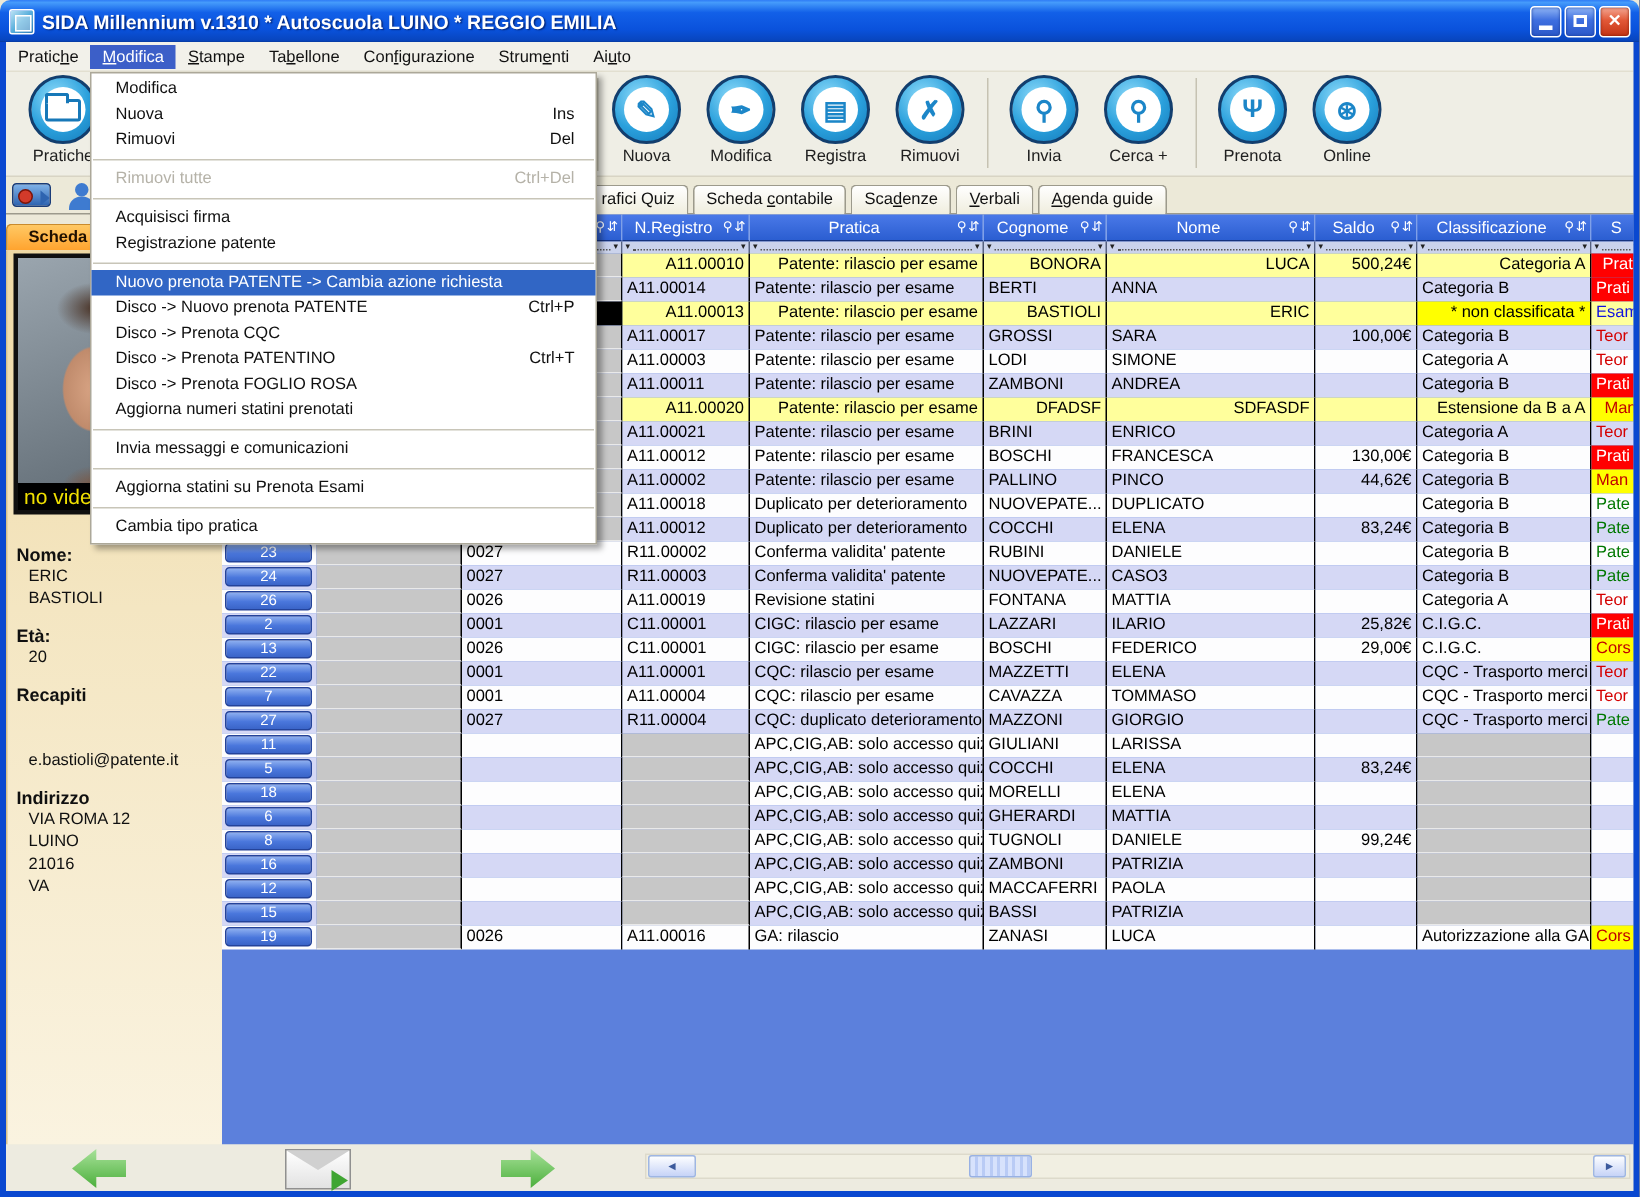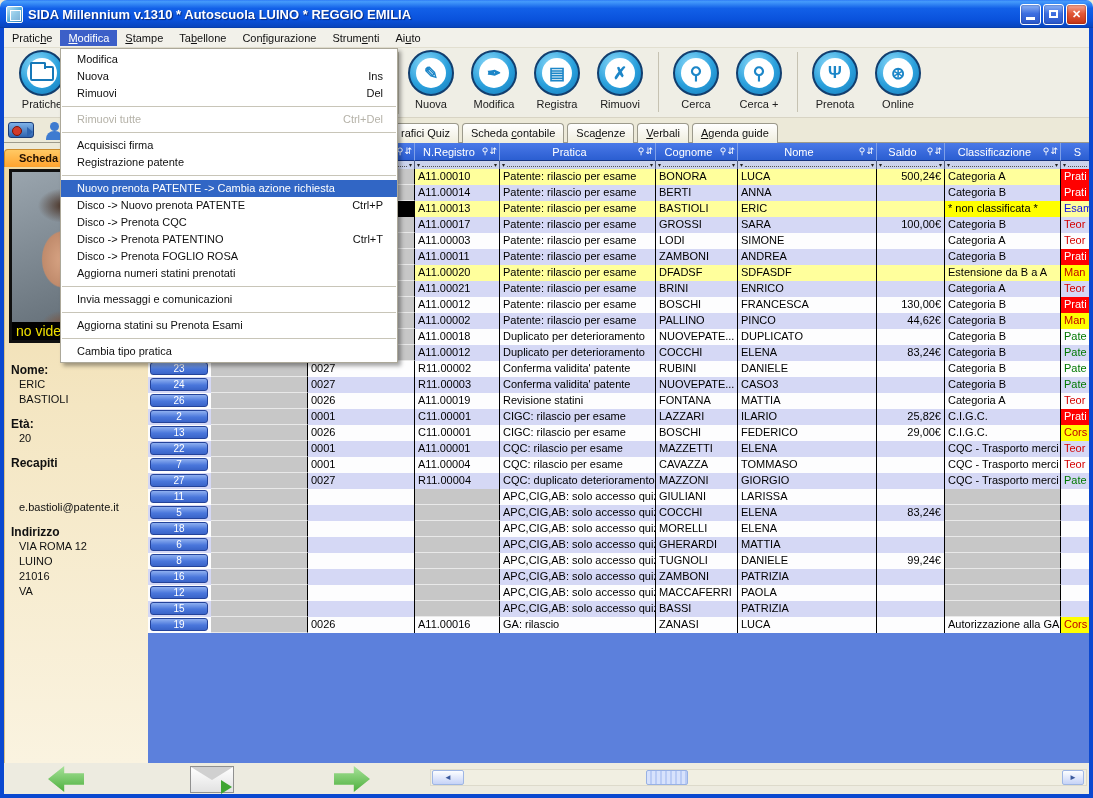--- a/index.html
+++ b/index.html
@@ -108,21 +108,21 @@
     padding:0 2px; }
   .ft { font-size:6px; line-height:6px; color:#222; }
   .fd { flex:1; border-bottom:1px dotted #555; margin:0 2px; height:3px; }
   .grow { height:16px; }
   .gc { height:16px; font-size:11px; color:#000; padding:1px 3px 0; overflow:hidden; white-space:nowrap;
     border-right:1px solid #000; }
   .c0 { width:63px; border-right:1px solid transparent; padding:0; }
   .c1 { width:97px; } .c2 { width:107px; } .c3 { width:85px; } .c4 { width:156px; }
   .c5 { width:82px; } .c6 { width:139px; } .c7 { width:68px; text-align:right; }
   .c8 { width:116px; } .c9 { width:33px; border-right:0; }
-  .bg-y .gc { background:#FFFF9C; } .bg-l .gc { background:#D5D8F5; } .bg-w .gc { background:#FDFDFE; }
+  .bg-y .gc { background:#FFFF9C;text-align:right; } .bg-l .gc { background:#D5D8F5; } .bg-w .gc { background:#FDFDFE; }
   .gc.g { background:#C7C7C7; border-bottom:1px solid #E9E9E9; }
   .gc.bk { background:#000; }
   .gc.hl { background:#FFFF00; }
   .gc.s-rb { background:#FF0000; color:#fff; }
   .gc.s-r { color:#D40000; }
   .gc.s-g { color:#007800; }
   .gc.s-b { color:#1212DE; }
   .gc.s-y { background:#FFFF00; color:#C00000; }
   .rowbtn { margin:1px 2px; height:13px; border-radius:3px; color:#fff; font-size:10px; line-height:12px;
     text-align:center; background:linear-gradient(#8FB0F0,#4A77DC 55%,#3A64C8);
@@ -225,21 +225,21 @@
           <div class="circ">
             <div class="circ-inner">✗</div>
           </div>
           <div class="tb-label">Rimuovi</div>
         </div>
         <div class="tsep"></div>
         <div class="tbtn">
           <div class="circ">
             <div class="circ-inner">⚲</div>
           </div>
-          <div class="tb-label">Cerca</div>
+          <div class="tb-label">Invia</div>
         </div>
         <div class="tbtn">
           <div class="circ">
             <div class="circ-inner">⚲</div>
           </div>
           <div class="tb-label">Cerca +</div>
         </div>
         <div class="tsep"></div>
         <div class="tbtn">
           <div class="circ">

